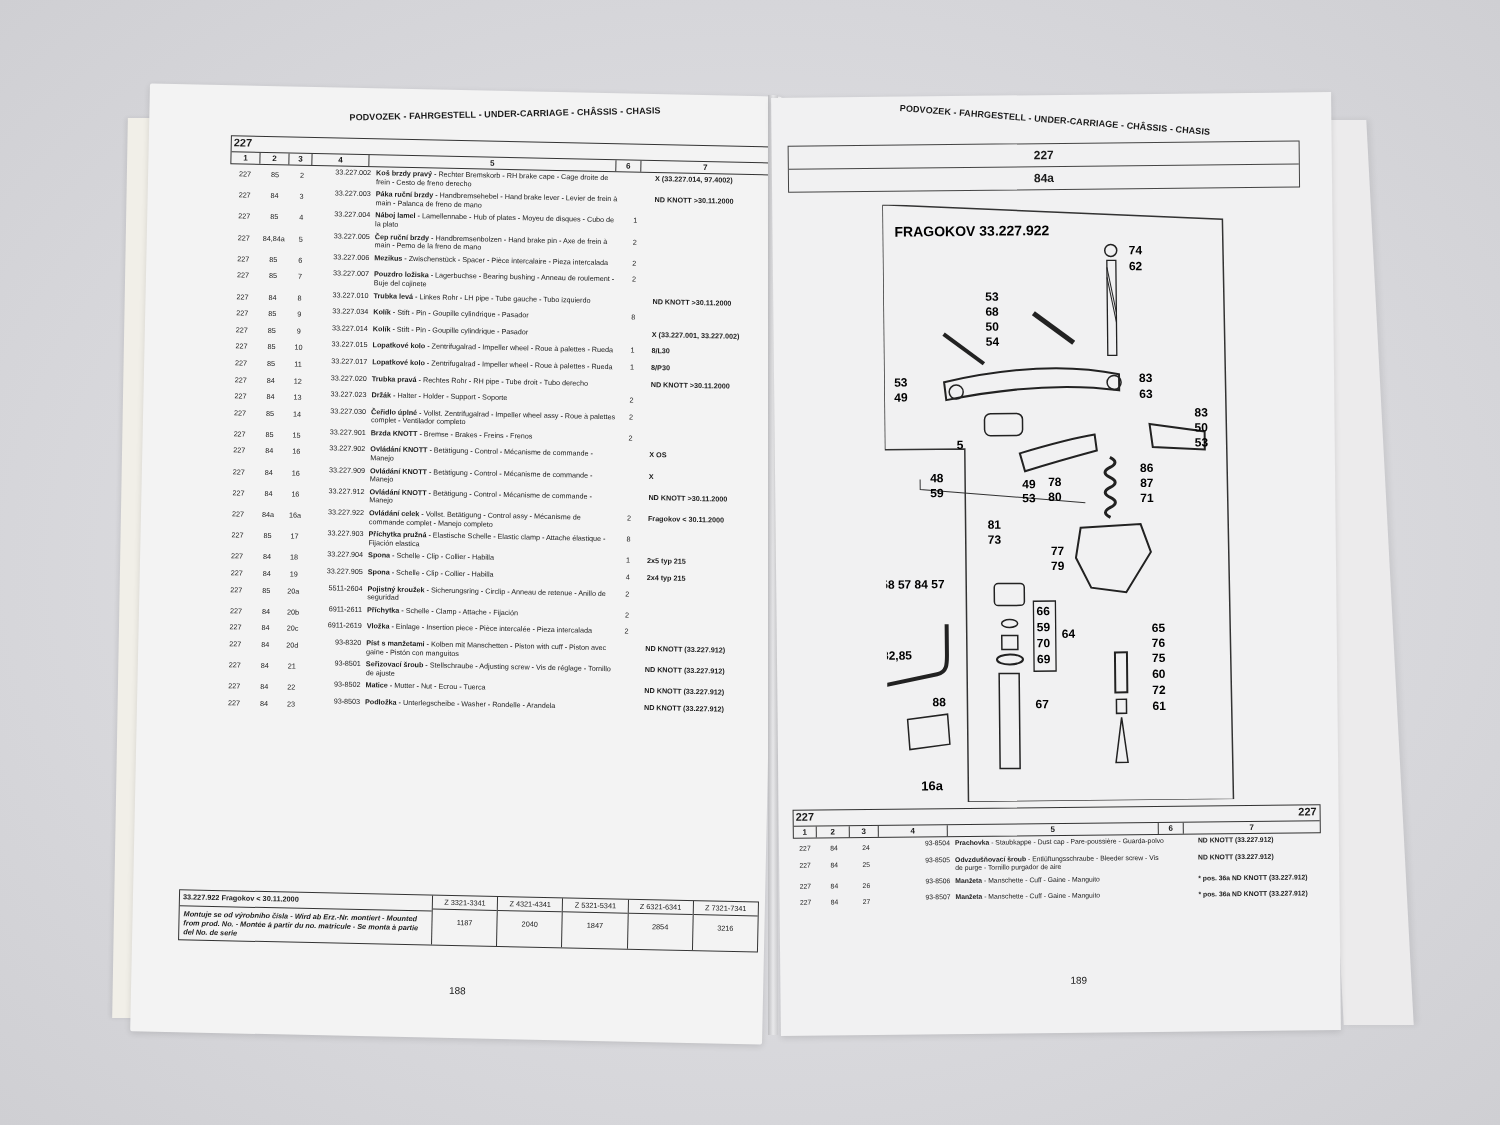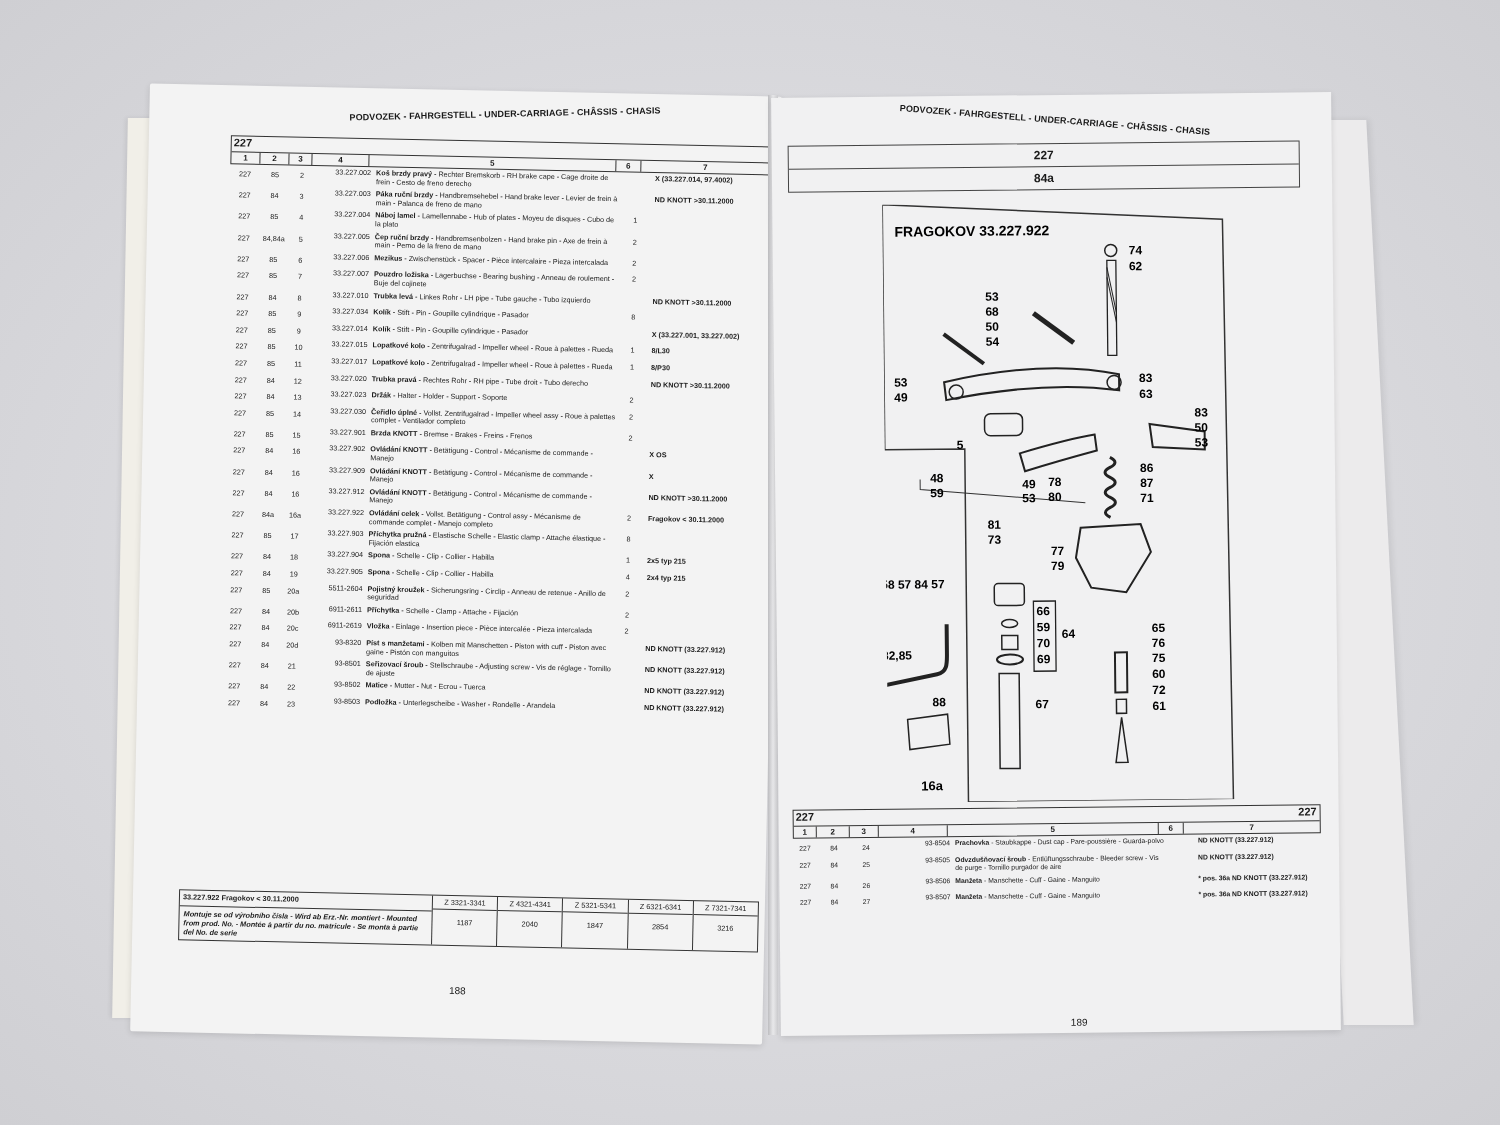--- a/index.html
+++ b/index.html
@@ -38,21 +38,21 @@
   .fb-left{width:252px;border-right:1.2px solid #333;}
   .fb-title{border-bottom:1.2px solid #333;padding:2px 3px;font-weight:bold;height:11px;}
   .fb-desc{padding:3px 4px;font-style:italic;font-weight:bold;line-height:9px;}
   .fb-cols{display:flex;flex:1;}
   .fb-col{flex:1;border-right:1.2px solid #333;text-align:center;}
   .fb-col:last-child{border-right:none;}
   .fb-range{border-bottom:1.2px solid #333;height:13px;line-height:13px;}
   .fb-count{padding-top:8px;}
   .pageno{position:absolute;font-size:10px;}
   .page-left .pageno{left:318px;top:895px;}
-  .page-right .pageno{left:290px;top:922px;}
+  .page-right .pageno{left:290px;top:880px;}
 
   
   .rhdr{position:absolute;left:16px;top:48px;width:510px;border:1.5px solid #444;font-weight:bold;text-align:center;}
   .rhdr div{height:22px;line-height:22px;font-size:12px;}
   .rhdr div:first-child{border-bottom:1.5px solid #444;}
   .diagram{position:absolute;left:110px;top:108px;width:350px;height:598px;}
   .diagram svg{width:100%;height:100%;}
 
   .rtbl{position:absolute;left:14px;top:712px;width:528px;}
   .rtbl .tbl-head-top{justify-content:space-between;}

